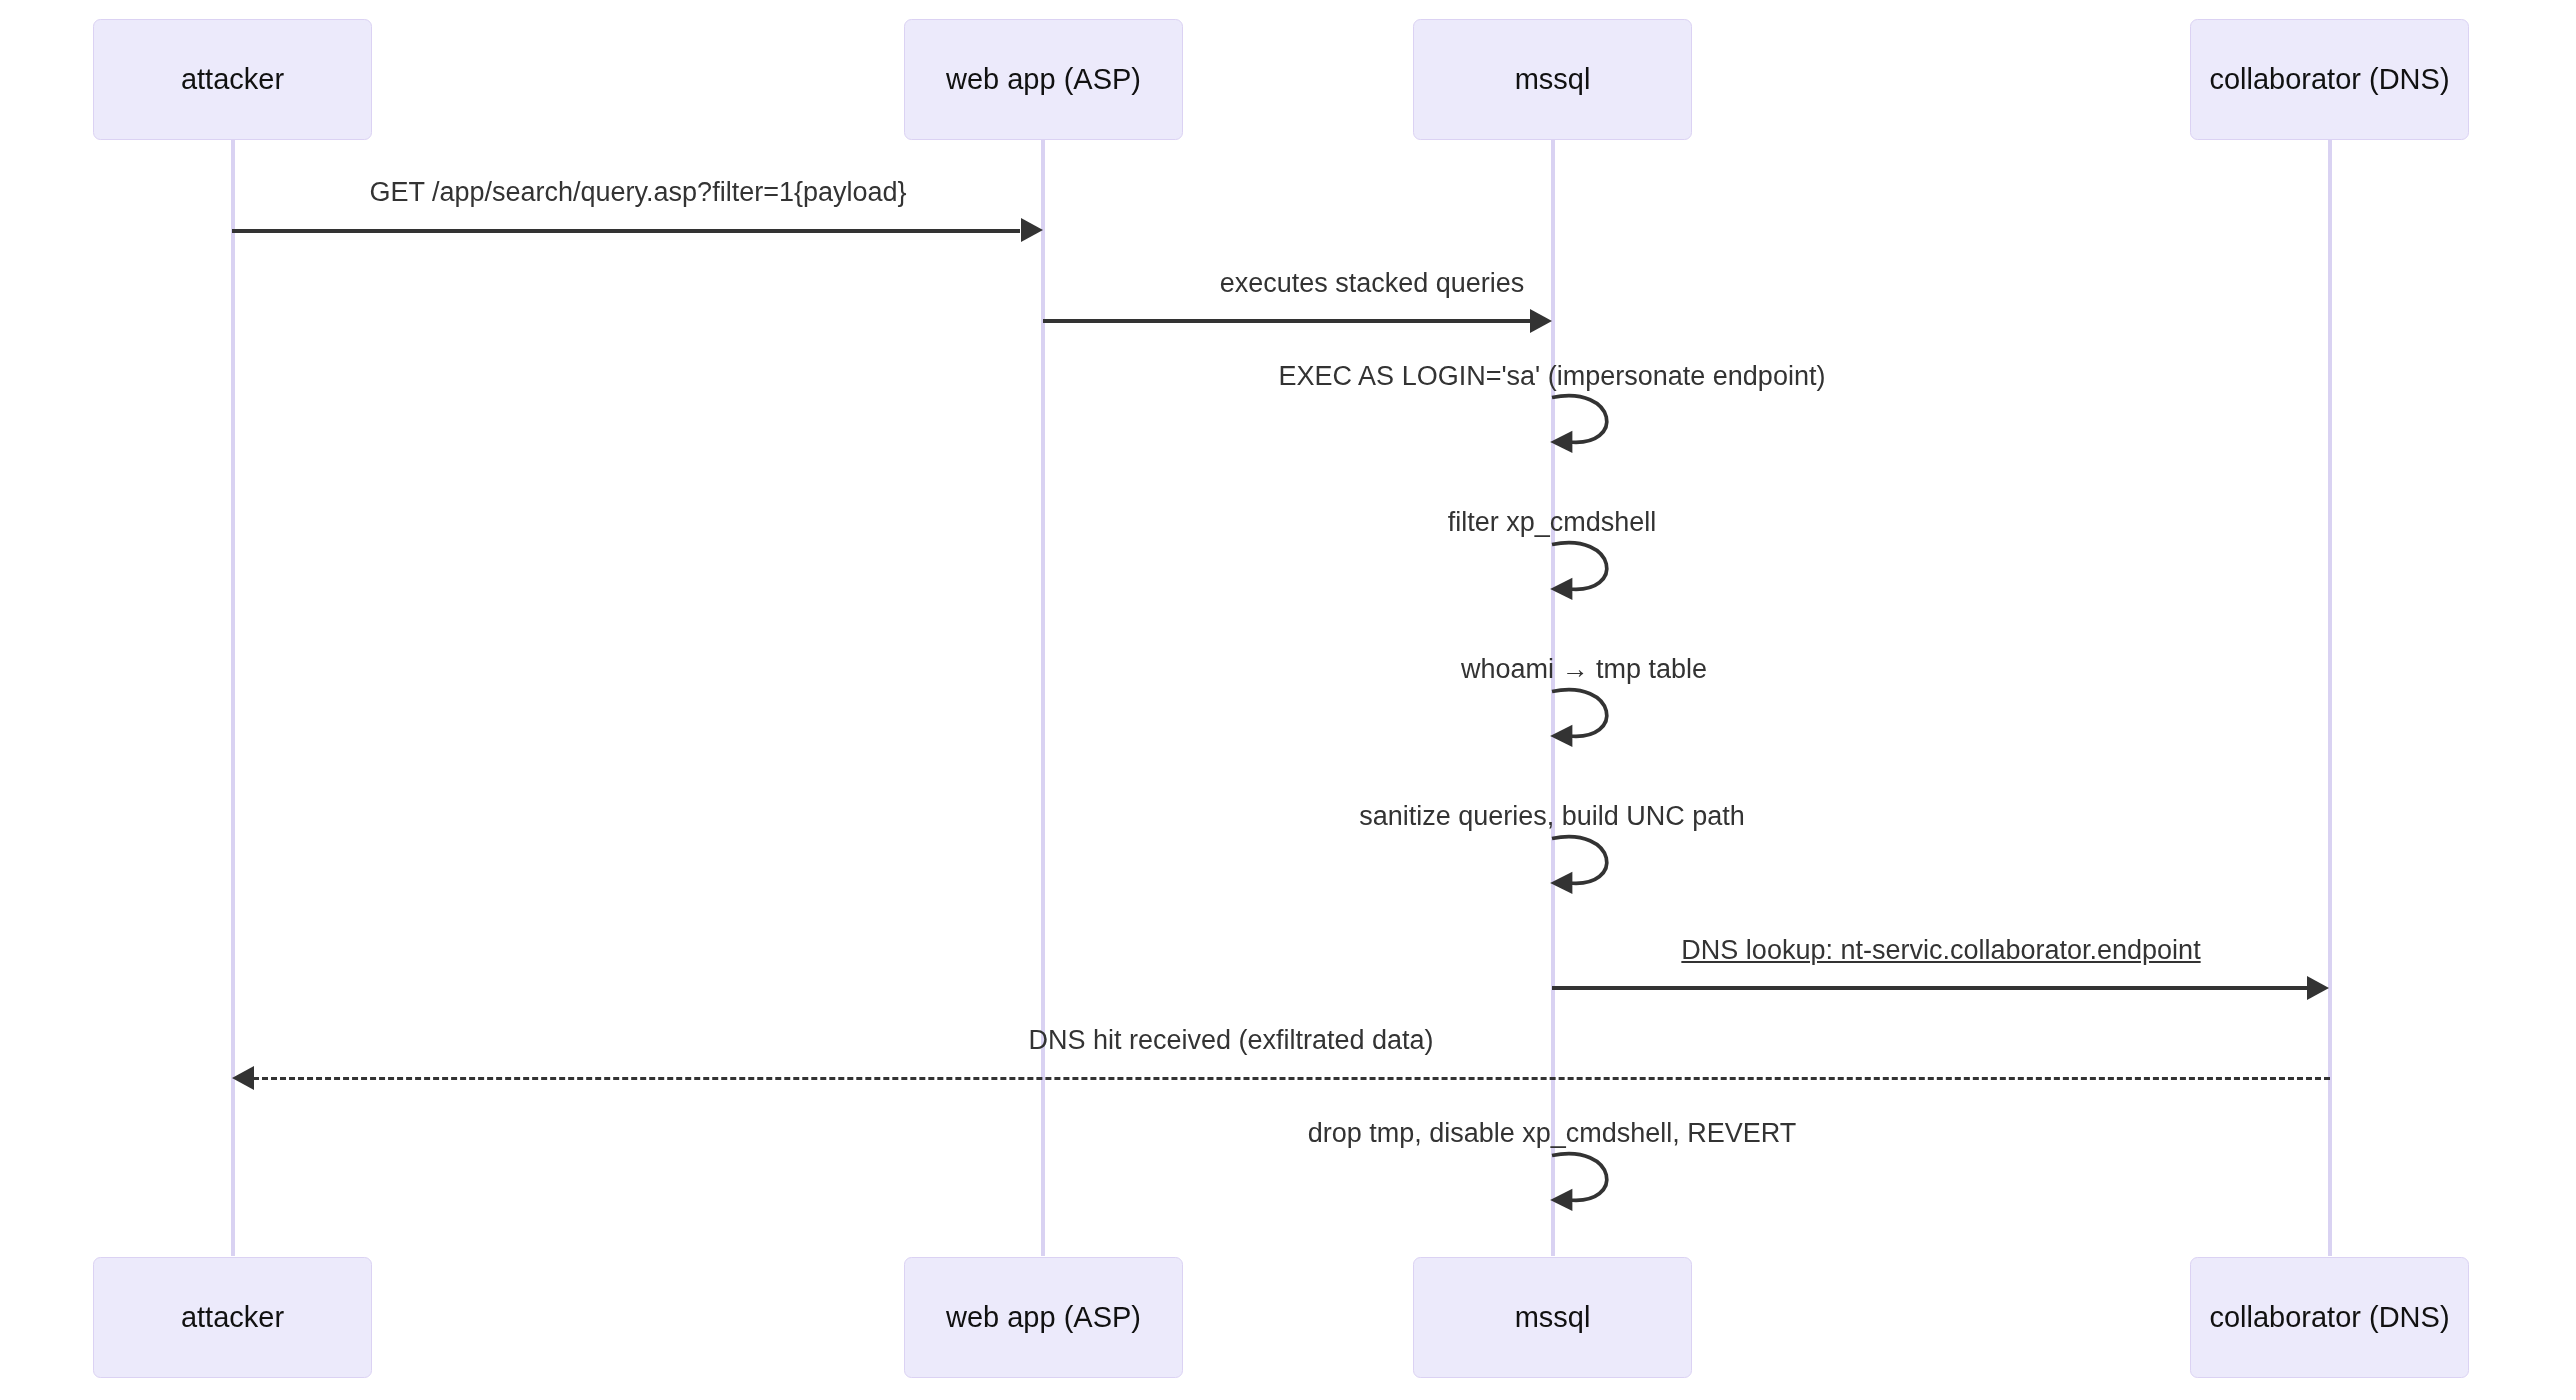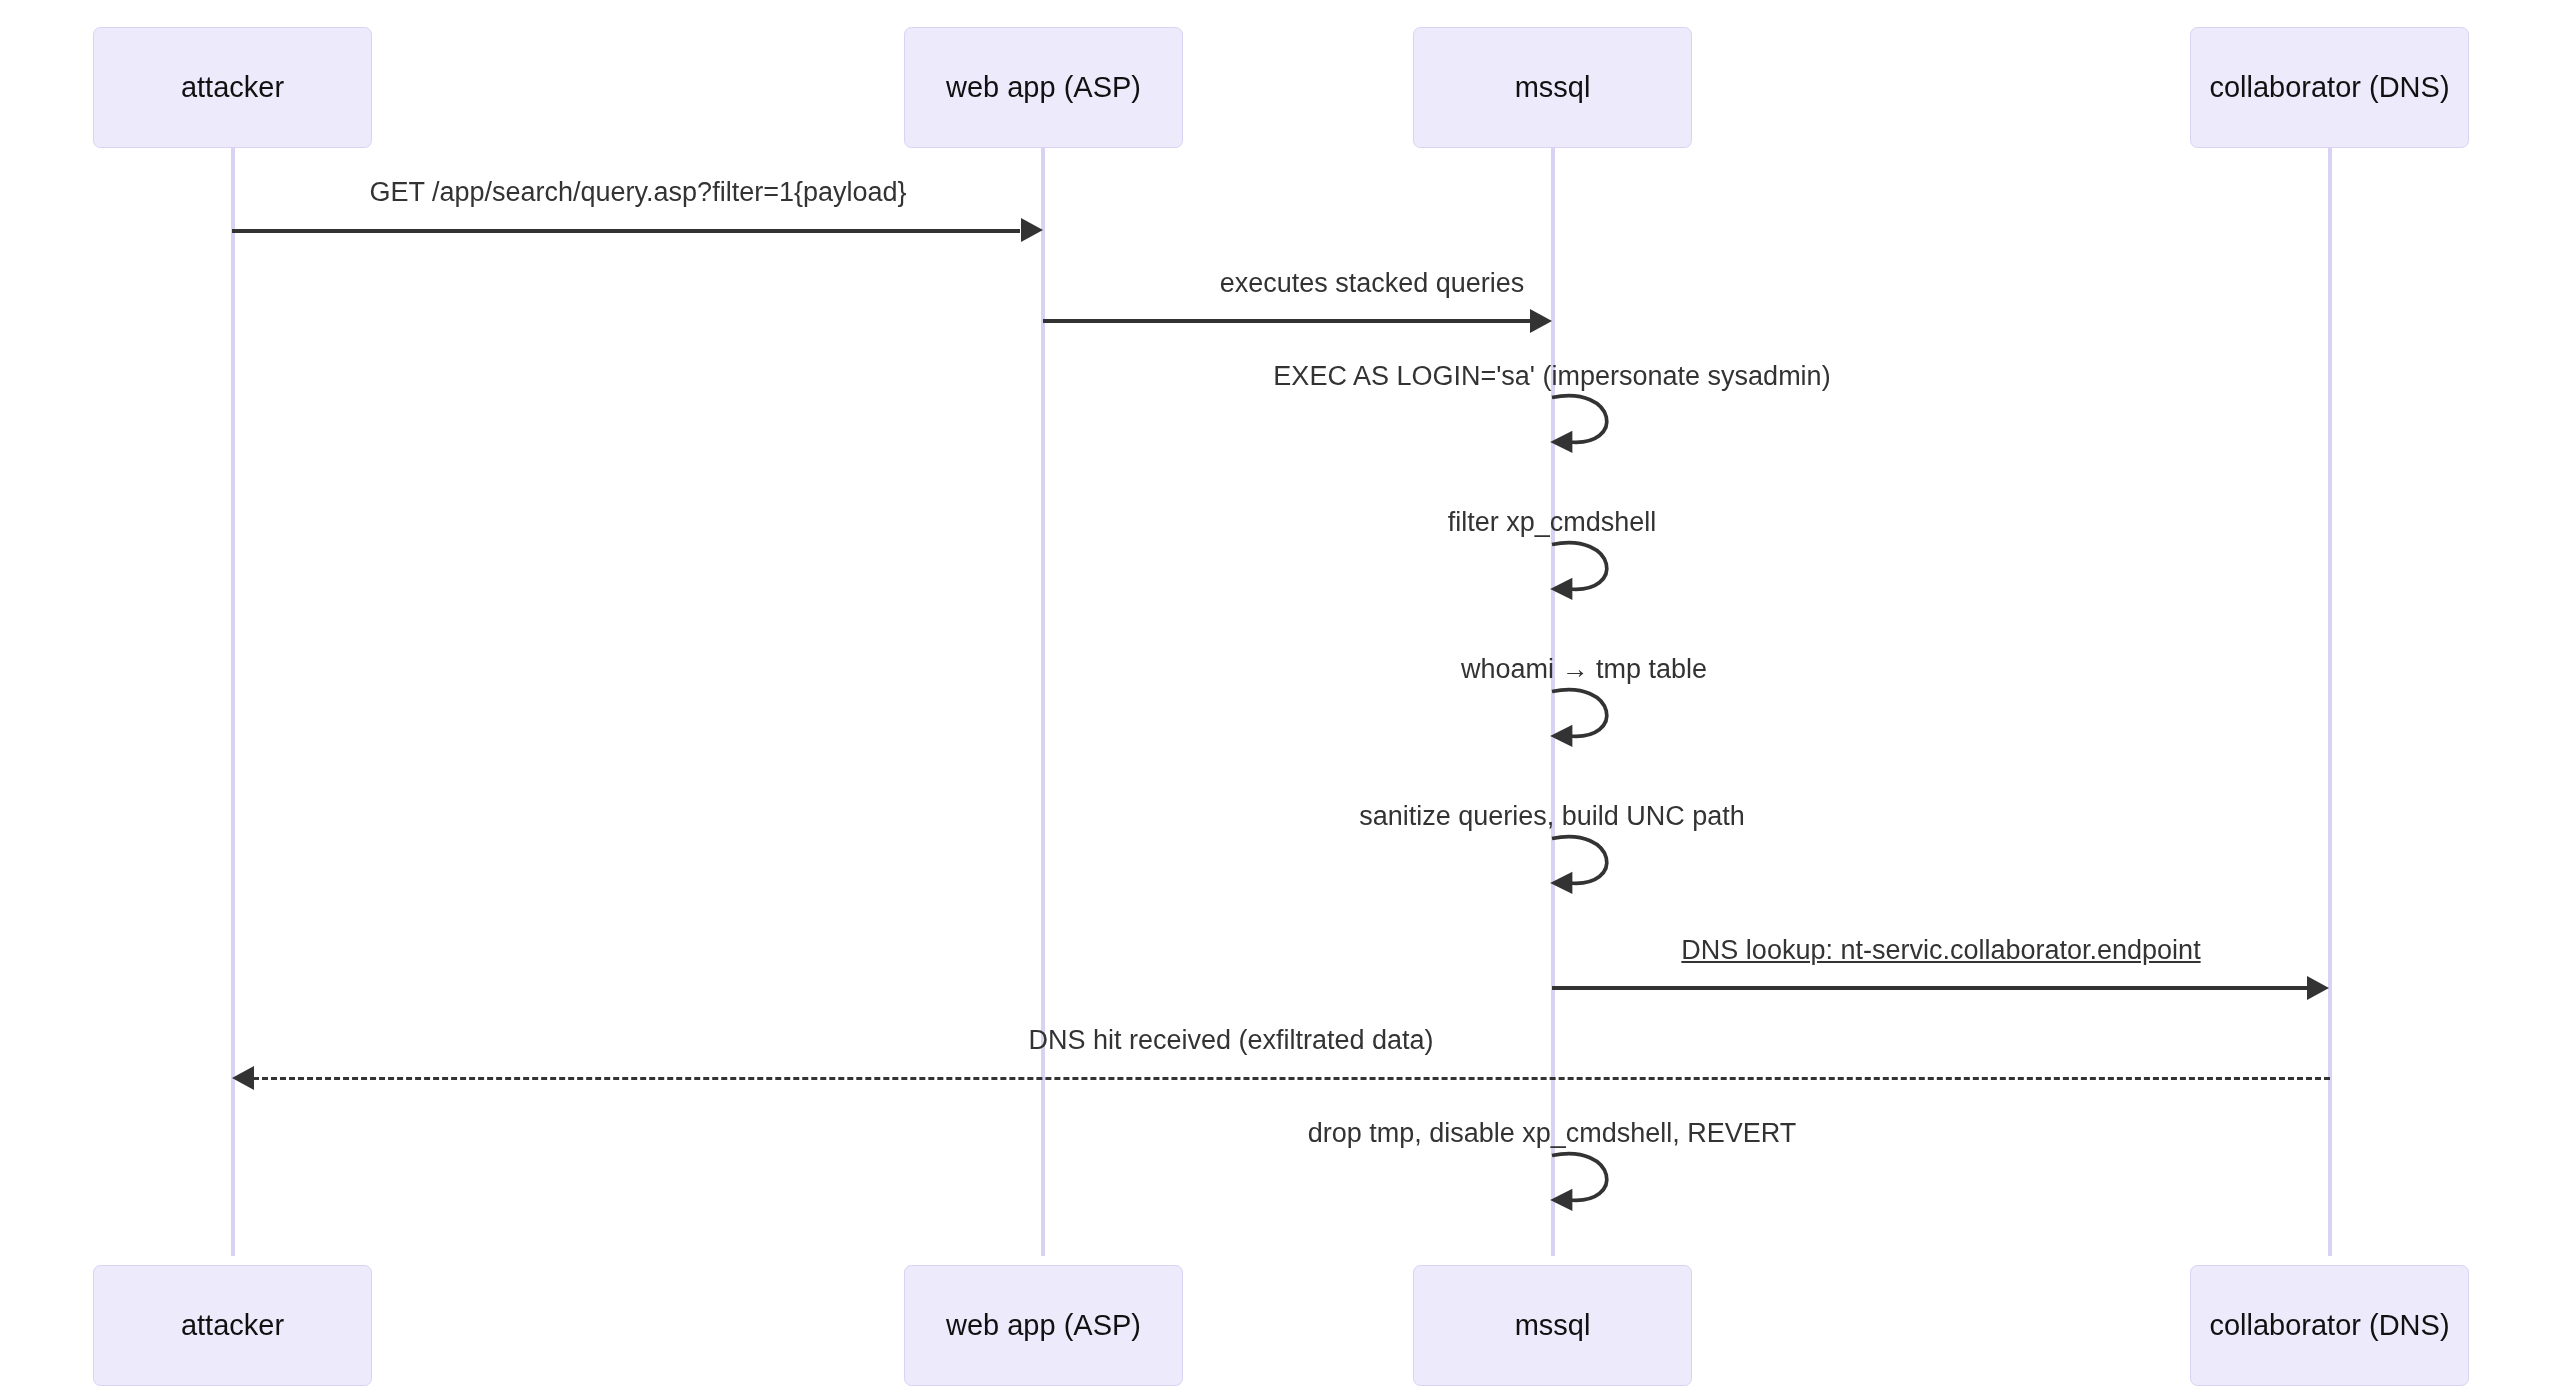--- a/index.html
+++ b/index.html
@@ -22,21 +22,20 @@
   .actor-box {
     position: absolute;
     box-sizing: border-box;
     background: #ECEAFB;
     border: 1.9px solid #DBD2F3;
     border-radius: 7.4px;
     display: flex;
     align-items: center;
     justify-content: center;
     z-index: 3;
-    margin-top: 8px;
   }
   .actor-label {
     font-size: 29px;
     color: #111111;
     font-family: "Liberation Sans", sans-serif;
     white-space: nowrap;
     line-height: 1;
   }
   .lifeline {
     position: absolute;
@@ -114,21 +113,21 @@
   <div class="lifeline" style="left:2328px; top:139px; height:1117px;"></div>
 
   <div class="msg-label" style="left:638px; top:179px;">GET /app/search/query.asp?filter=1{payload}</div>
   <div class="msg-line" style="left:232px; top:229px; width:788px;"></div>
   <div class="arrowhead right" style="left:1021px; top:218px;"></div>
 
   <div class="msg-label" style="left:1372px; top:270px;">executes stacked queries</div>
   <div class="msg-line" style="left:1043px; top:319px; width:487px;"></div>
   <div class="arrowhead right" style="left:1530px; top:309px;"></div>
 
-  <div class="msg-label" style="left:1552px; top:363px;">EXEC AS LOGIN='sa' (impersonate sysadmin)</div>
+  <div class="msg-label" style="left:1552px; top:363px;">EXEC AS LOGIN='sa' (impersonate endpoint)</div>
   <div class="selfloop" style="left:1552px; top:390px;">
     <svg width="102" height="65" viewBox="0 0 110 70">
       <path d="M 0 8 C 70 -6, 80 62, 18 56" fill="none" stroke="#333333" stroke-width="4"></path>
       <polygon points="22,44 22,68 -2,56" fill="#333333"></polygon>
     </svg>
   </div>
 
   <div class="msg-label" style="left:1552px; top:509px;">filter xp_cmdshell</div>
   <div class="selfloop" style="left:1552px; top:537px;">
     <svg width="102" height="65" viewBox="0 0 110 70">

